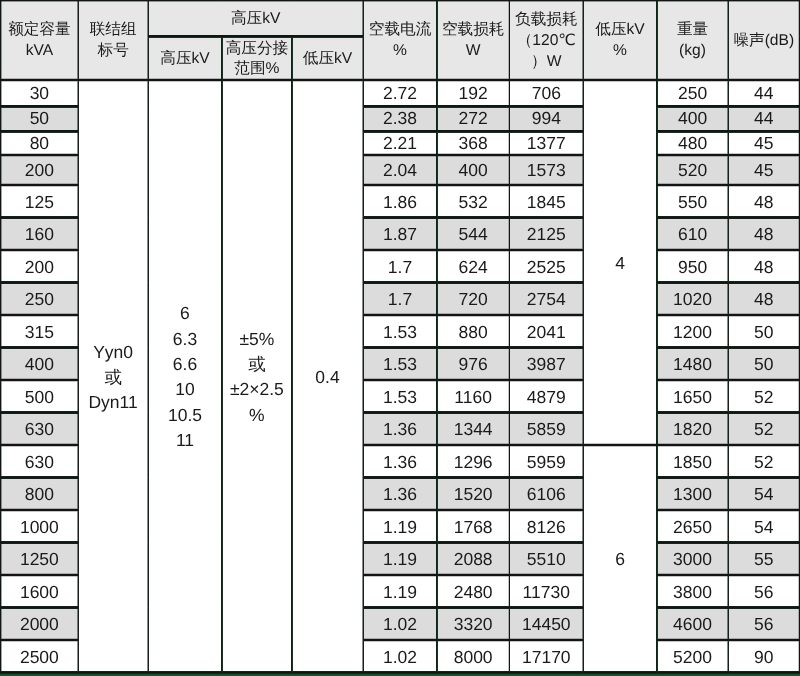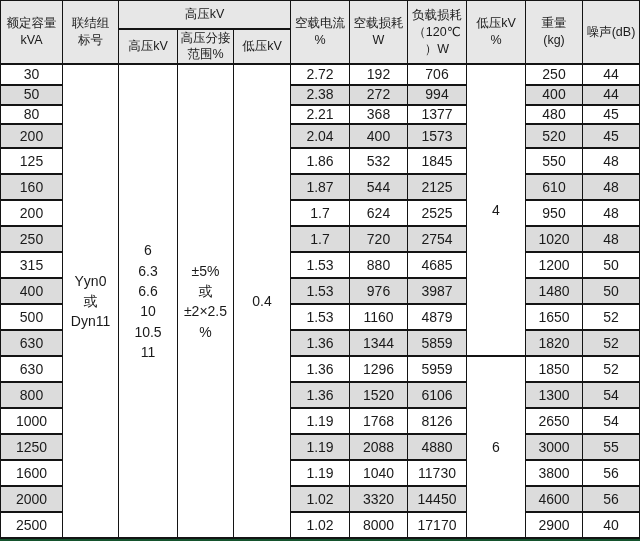--- a/index.html
+++ b/index.html
@@ -183,21 +183,21 @@
           <td class="stripe">1.7</td>
           <td class="stripe">720</td>
           <td class="stripe">2754</td>
           <td class="stripe">1020</td>
           <td class="stripe">48</td>
         </tr>
         <tr>
           <td class="stripe">315</td>
           <td class="stripe">1.53</td>
           <td class="stripe">880</td>
-          <td class="stripe">4685</td>
+          <td class="stripe">2041</td>
           <td class="stripe">1200</td>
           <td class="stripe">50</td>
         </tr>
         <tr>
           <td class="stripe">400</td>
           <td class="stripe">1.53</td>
           <td class="stripe">976</td>
           <td class="stripe">3987</td>
           <td class="stripe">1480</td>
           <td class="stripe">50</td>
@@ -240,43 +240,43 @@
           <td class="stripe">1.19</td>
           <td class="stripe">1768</td>
           <td class="stripe">8126</td>
           <td class="stripe">2650</td>
           <td class="stripe">54</td>
         </tr>
         <tr>
           <td class="stripe">1250</td>
           <td class="stripe">1.19</td>
           <td class="stripe">2088</td>
-          <td class="stripe">4880</td>
+          <td class="stripe">5510</td>
           <td class="stripe">3000</td>
           <td class="stripe">55</td>
         </tr>
         <tr>
           <td class="stripe">1600</td>
           <td class="stripe">1.19</td>
-          <td class="stripe">1040</td>
+          <td class="stripe">2480</td>
           <td class="stripe">11730</td>
           <td class="stripe">3800</td>
           <td class="stripe">56</td>
         </tr>
         <tr>
           <td class="stripe">2000</td>
           <td class="stripe">1.02</td>
           <td class="stripe">3320</td>
           <td class="stripe">14450</td>
           <td class="stripe">4600</td>
           <td class="stripe">56</td>
         </tr>
         <tr>
           <td class="stripe">2500</td>
           <td class="stripe">1.02</td>
           <td class="stripe">8000</td>
           <td class="stripe">17170</td>
-          <td class="stripe">2900</td>
-          <td class="stripe">40</td>
+          <td class="stripe">5200</td>
+          <td class="stripe">90</td>
         </tr>
       </tbody>
   </table>
 </div>
 
 </body></html>

